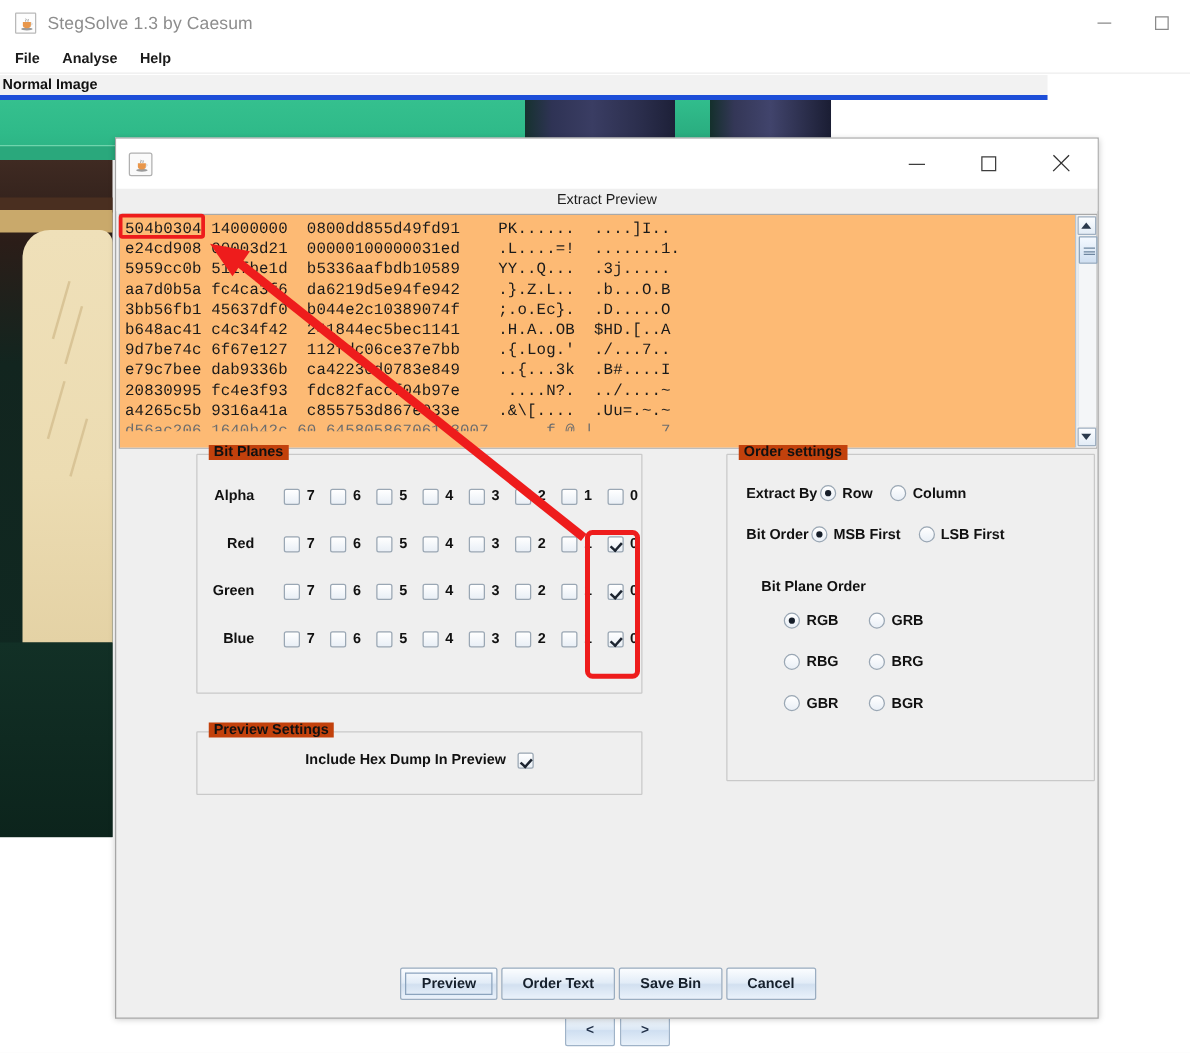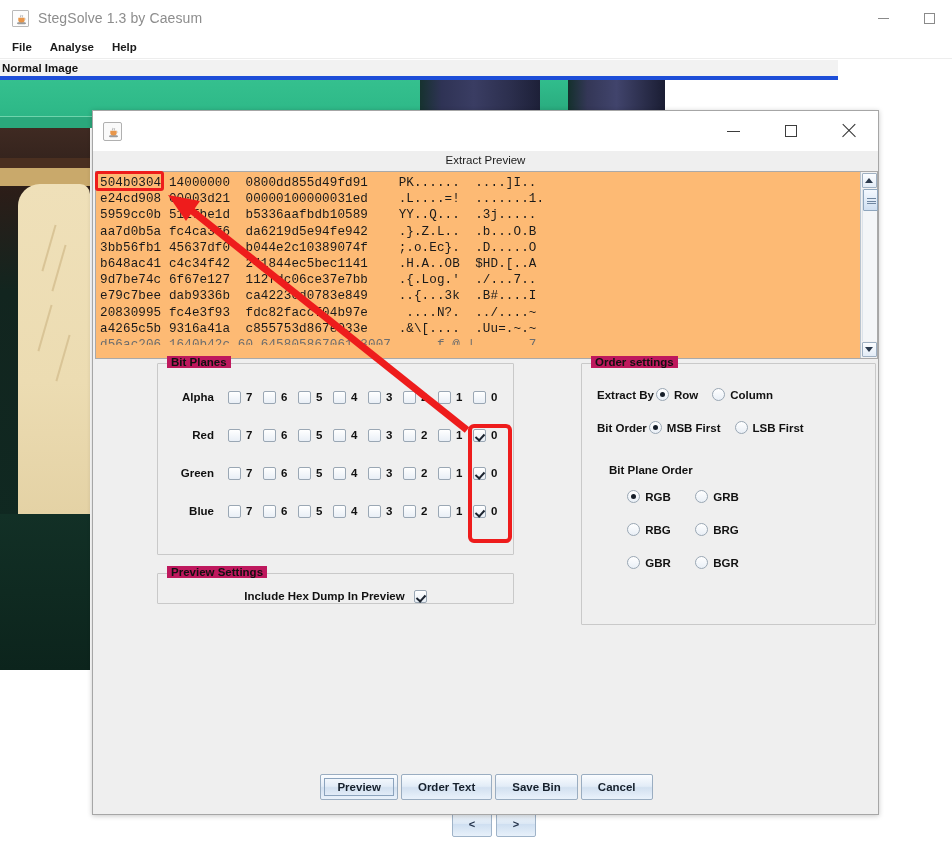--- a/index.html
+++ b/index.html
@@ -187,29 +187,29 @@
   }
   .sb-grip { position:absolute; left:3px; top:8px; width:9px; height:6px; }
   .sb-grip i { display:block; height:1px; background:#6e86a0; margin-bottom:1.5px; }
 
   
   .group {
     position:absolute; border:1px solid #c9c9c9; border-radius:1px;
     background:#efefef;
   }
   .group > .g-title {
-    position:absolute; top:-8px; left:9px; background:#be185d;
+    position:absolute; top:-8px; left:9px; background:#c2410c;
     padding:0 4px; font-size:11.5px; color:#111; font-weight:bold;
   }
   #bitplanes { left:64px; top:252px; width:357px; height:192px; }
-  #previewsettings { left:64px; top:462px; width:357px; height:31px; }
+  #previewsettings { left:64px; top:474px; width:357px; height:51px; }
   #ordersettings { left:488px; top:252px; width:295px; height:262px; }
 
   .bp-row {
-    display:flex; align-items:center; height:38px; padding-left:10px;
+    display:flex; align-items:center; height:38px; padding-left:10px;gap:10px;
   }
   .bp-label {
     width:60px; text-align:right; padding-right:14px;
     font-size:11.5px; color:#111; font-weight:bold;
   }
   .cb-cell { display:flex; align-items:center; width:35px; }
   .checkbox {
     width:13px; height:13px; border:1px solid #9aa7b4; border-radius:2px;
     background:linear-gradient(180deg,#ffffff 0%,#e9eff6 100%);
     position:relative; flex:none;

